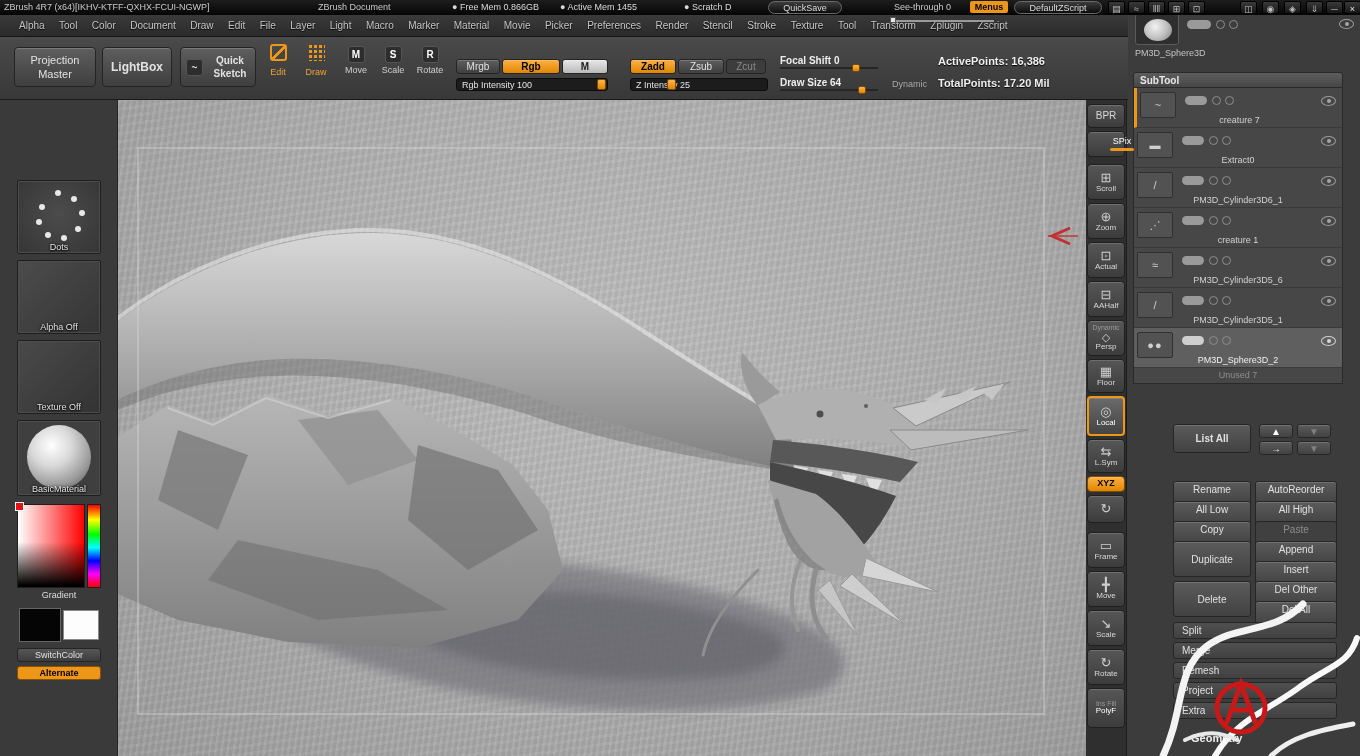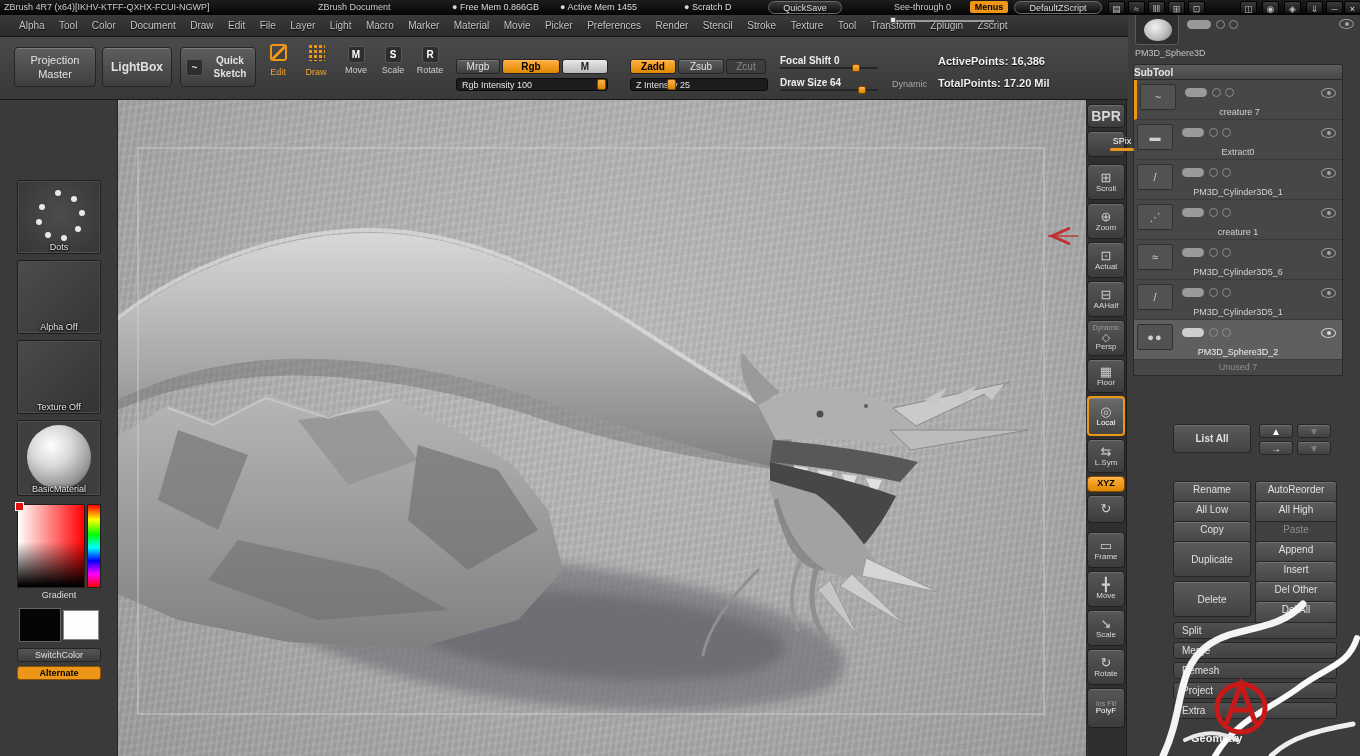--- a/index.html
+++ b/index.html
@@ -80,21 +80,21 @@
 
   
   .right-panel{position:absolute;left:1126px;top:0;width:234px;height:756px;background:#3c3c3c;
     border-left:1px solid #1c1c1c;z-index:20;font-size:9px;}
   .pill{position:absolute;height:9px;border-radius:5px;background:#9a9a9a;}
   .ring{position:absolute;width:9px;height:9px;border-radius:50%;border:1px solid #8d8d8d;}
   .eye{position:absolute;right:6px;width:15px;height:10px;border:1px solid #9a9a9a;border-radius:50%;}
   .eye .pupil{position:absolute;left:4.5px;top:2px;width:4px;height:4px;border-radius:50%;background:#a5a5a5;}
   .st-box{position:absolute;left:6px;top:64px;width:210px;}
   .st-header{height:16px;background:linear-gradient(#5d5d5d,#474747);border:1px solid #2a2a2a;
-    border-radius:3px 3px 0 0;font-size:10px;font-weight:bold;color:#e8e8e8;line-height:15px;}
+    border-radius:3px 3px 0 0;font-size:10px;font-weight:bold;color:#e8e8e8;line-height:15px;padding-left:6px;margin-top:8px;}
   .st-list{background:#474747;border:1px solid #2a2a2a;border-top:none;}
   .st-row{position:relative;height:40px;border-bottom:1px solid #3a3a3a;}
   .st-row.sel{background:#5f5f5f;}
   .st-thumb{position:absolute;left:3px;top:4px;width:36px;height:26px;background:#525252;
     border:1px solid #303030;border-radius:2px;color:#cfcfcf;font-size:11px;text-align:center;line-height:24px;}
   .st-label{position:absolute;left:0;right:0;bottom:2px;text-align:center;font-size:9px;color:#d2d2d2;}
   .rp-btn{position:absolute;background:linear-gradient(#5b5b5b,#424242);border:1px solid #262626;border-radius:3px;
     box-shadow:inset 0 1px 0 rgba(255,255,255,.14);font-size:10px;color:#e0e0e0;text-align:center;height:25px;
     line-height:15px;overflow:hidden;white-space:nowrap;}
   .rp-wide{position:absolute;left:46px;width:164px;height:17px;background:linear-gradient(#505050,#414141);
@@ -461,21 +461,21 @@
         <path d="M952,128 L934,136 L952,144" stroke="#c03030" stroke-width="3" fill="none"></path>
         <line x1="930" y1="136" x2="960" y2="136" stroke="#c03030" stroke-width="2" opacity="0.7"></line>
       </g>
 
       <rect x="20" y="48" width="906" height="566" fill="none" stroke="#dcdcdc" stroke-opacity="0.5" stroke-width="1.5"></rect>
     </svg>
   </div>
 
   <div class="strip">
     <div class="strip-btn" style="height:24px;">
-      <span class="strip-lbl" style="font-size:14px;font-weight:bold;">BPR</span>
+      <span class="strip-lbl" style="font-size:10px;font-weight:normal;">BPR</span>
     </div>
     <div class="strip-btn" style="height:26px;padding-left:32px;">
       <span class="strip-lbl" style="font-size:9px;color:#fff;">SPix</span>
       <span style="display:block;width:24px;height:3px;background:#ee9617;border-radius:2px;margin-top:2px;"></span>
     </div>
     <div class="strip-btn" style="height:36px;margin-top:4px;">
       <span class="strip-ico">⊞</span>
       <span class="strip-lbl">Scroll</span>
     </div>
     <div class="strip-btn" style="height:36px;">

